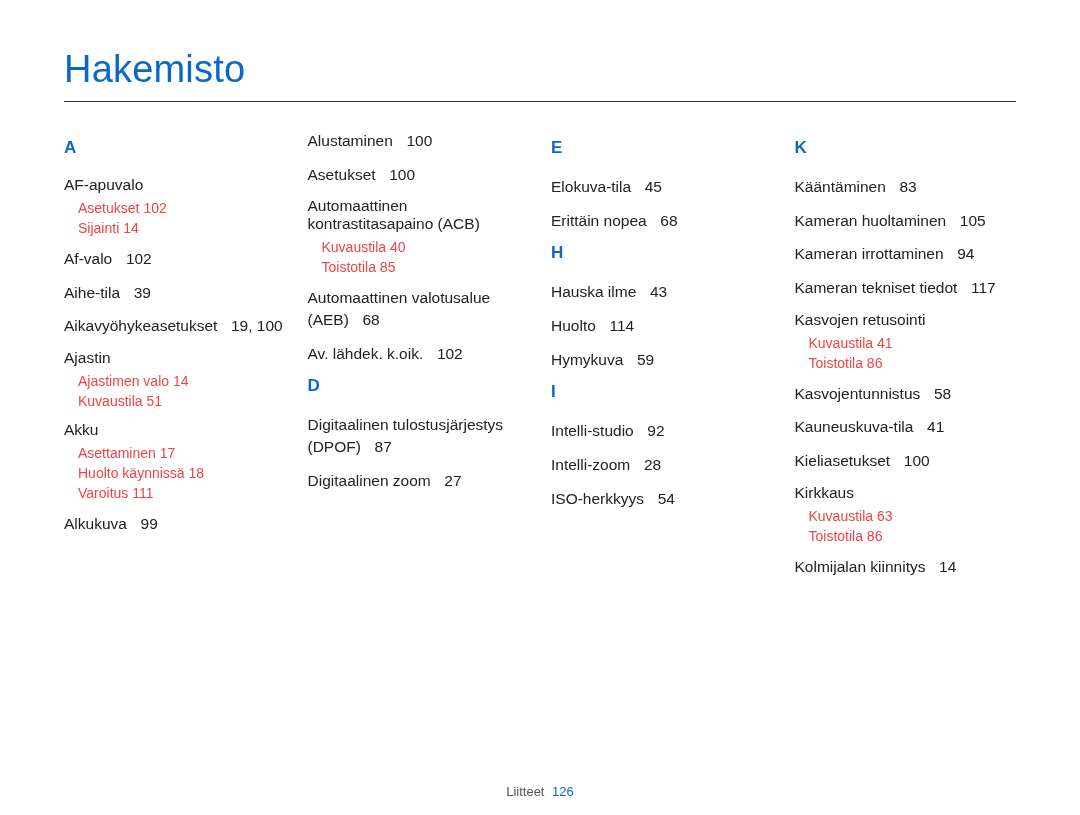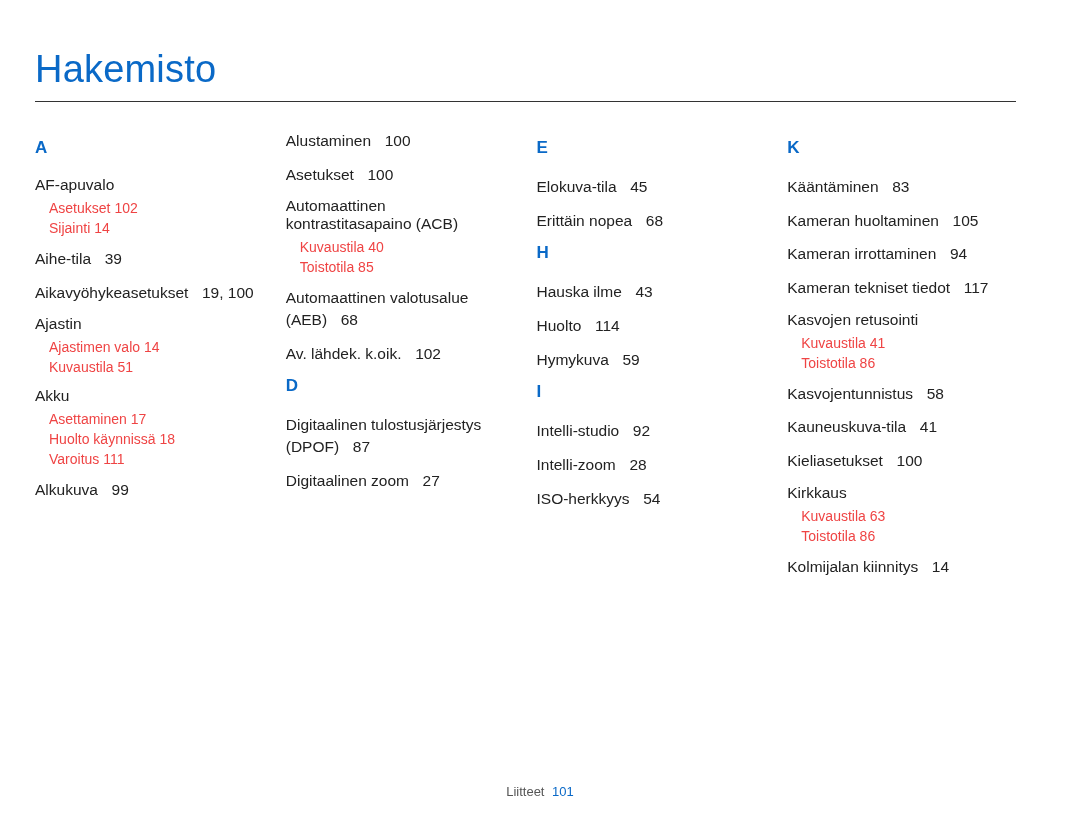--- a/index.html
+++ b/index.html
@@ -6,21 +6,21 @@
     margin: 0;
     padding: 0;
     width: 1080px;
     height: 815px;
     background: #ffffff;
     font-family: Arial, Helvetica, sans-serif;
     color: #222;
   }
   .page {
     box-sizing: border-box;
-    padding: 28px 64px 0 35px;
+    padding: 28px 64px 0 64px;
     position: relative;
     height: 100%;
   }
   .title {
     font-size: 38px;
     font-weight: 400;
     color: #0a69c7;
     margin: 20px 0 10px 0;
     letter-spacing: 0.2px;
   }
@@ -85,20 +85,21 @@
   <div class="divider"></div>
 
   <div class="columns" id="columns-root">
       <div class="col">
         <div class="section-letter">A</div>
         <div class="entry-block">
           <div class="entry-head">AF-apuvalo</div>
           <div class="sub"><span>Asetukset</span>&nbsp;<span class="pages">102</span></div>
           <div class="sub"><span>Sijainti</span>&nbsp;<span class="pages">14</span></div>
         </div>
+        <div class="entry"><span>Af-valo</span>&nbsp;&nbsp;<span class="pages">102</span></div>
         <div class="entry"><span>Aihe-tila</span>&nbsp;&nbsp;<span class="pages">39</span></div>
         <div class="entry"><span>Aikavyöhykeasetukset</span>&nbsp;&nbsp;<span class="pages">19, 100</span></div>
         <div class="entry-block">
           <div class="entry-head">Ajastin</div>
           <div class="sub"><span>Ajastimen valo</span>&nbsp;<span class="pages">14</span></div>
           <div class="sub"><span>Kuvaustila</span>&nbsp;<span class="pages">51</span></div>
         </div>
         <div class="entry-block">
           <div class="entry-head">Akku</div>
           <div class="sub"><span>Asettaminen</span>&nbsp;<span class="pages">17</span></div>
@@ -153,15 +154,15 @@
           <div class="entry-head">Kirkkaus</div>
           <div class="sub"><span>Kuvaustila</span>&nbsp;<span class="pages">63</span></div>
           <div class="sub"><span>Toistotila</span>&nbsp;<span class="pages">86</span></div>
         </div>
         <div class="entry"><span>Kolmijalan kiinnitys</span>&nbsp;&nbsp;<span class="pages">14</span></div>
       </div>
     </div>
 
   <div class="footer">
     <span>Liitteet</span>
-    <span class="pnum">101</span>
+    <span class="pnum">126</span>
   </div>
 </div>
 
 </body></html>

